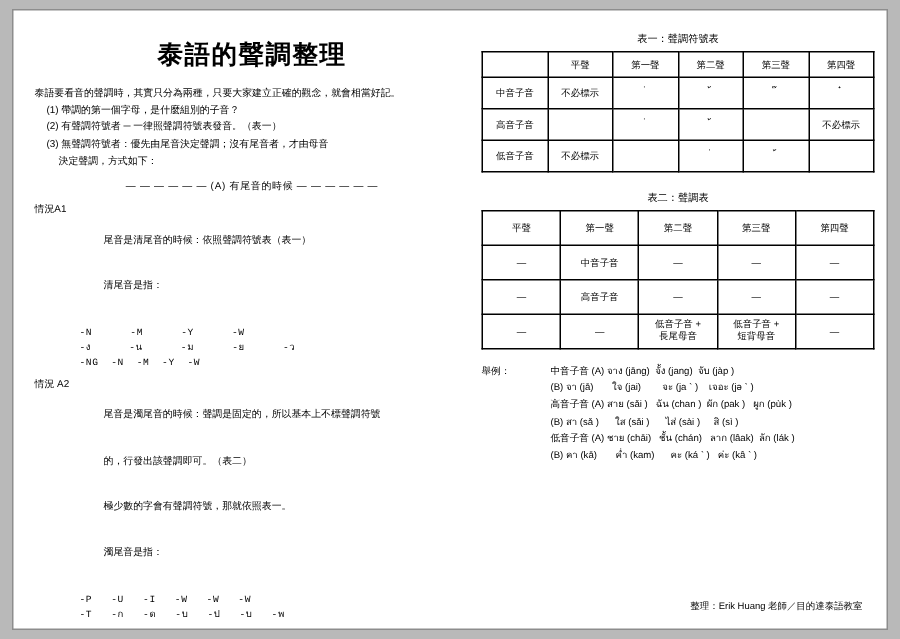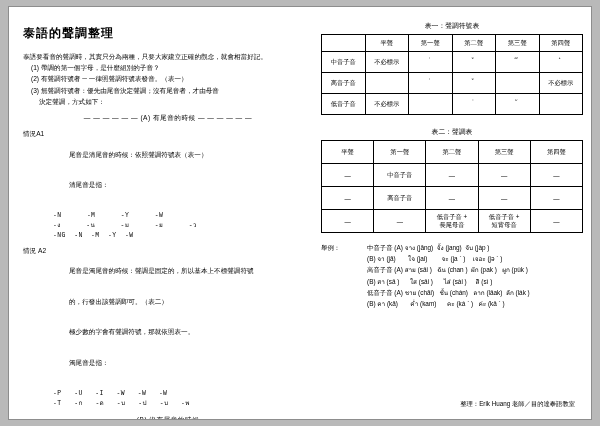--- a/index.html
+++ b/index.html
@@ -30,21 +30,22 @@
     top: 10px;
     width: 290px;
   }
   .right-col {
     position: absolute;
     left: 312px;
     top: 14px;
     width: 262px;
   }
   .doc-title {
-    font-size: 12px;
+    text-align: center;
+    font-size: 17px;
     font-weight: bold;
     letter-spacing: 1px;
     margin: 8px 0 10px 0;
     color: #000;
   }
   .para {
     font-size: 6.6px;
     line-height: 1.55;
     color: #000;
     margin: 0 0 1px 0;

